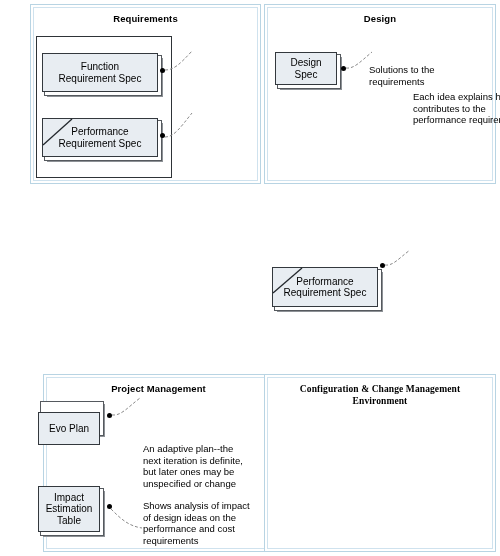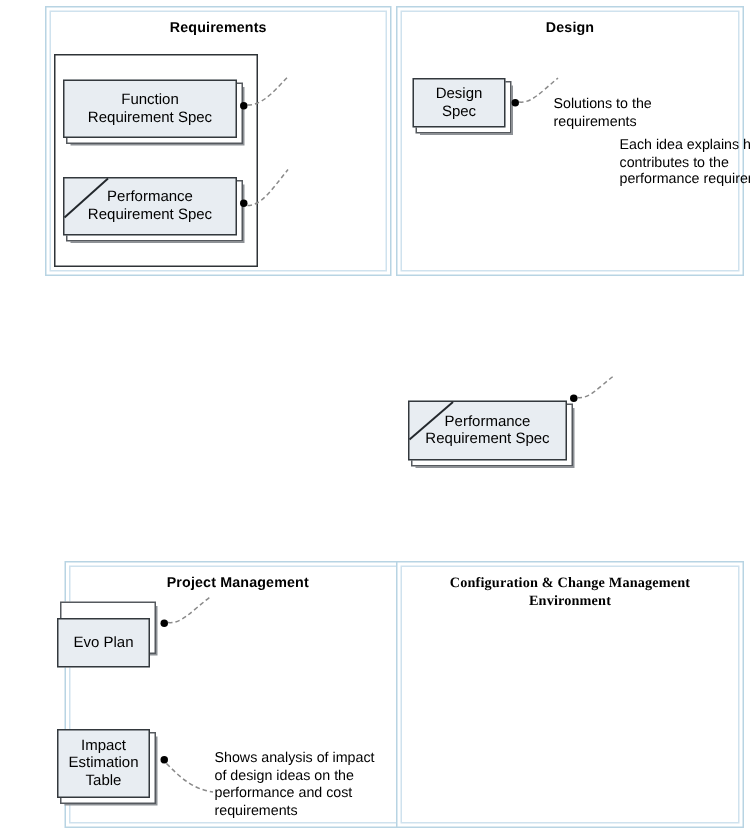--- a/index.html
+++ b/index.html
@@ -245,20 +245,24 @@
     <span class="label" style="white-space:pre-line;">Impact
 Estimation
 Table</span>
   </div>
 
   <div class="bullet" style="left:107px; top:504px;"></div>
   <svg class="leader" style="left:110px; top:508px;" width="36" height="24">
     <path d="M1,1 C10,10 18,18 32,20" stroke="#8a8a8a" stroke-width="1" fill="none" stroke-dasharray="3,2"></path>
   </svg>
 
+  <div class="note" style="left:143px; top:443px; width:116px;">An adaptive plan--the
+next iteration is definite,
+but later ones may be
+unspecified or change</div>
   <div class="note" style="left:143px; top:500px; width:118px;">Shows analysis of impact
 of design ideas on the
 performance and cost
 requirements</div>
 
   <div class="panel" style="left:264px; top:374px; width:232px; height:178px;">
     <div class="panel-title" style="white-space:pre-line;font-family:Liberation Serif, serif;">Configuration &amp; Change Management
 Environment</div>
   </div>
 

